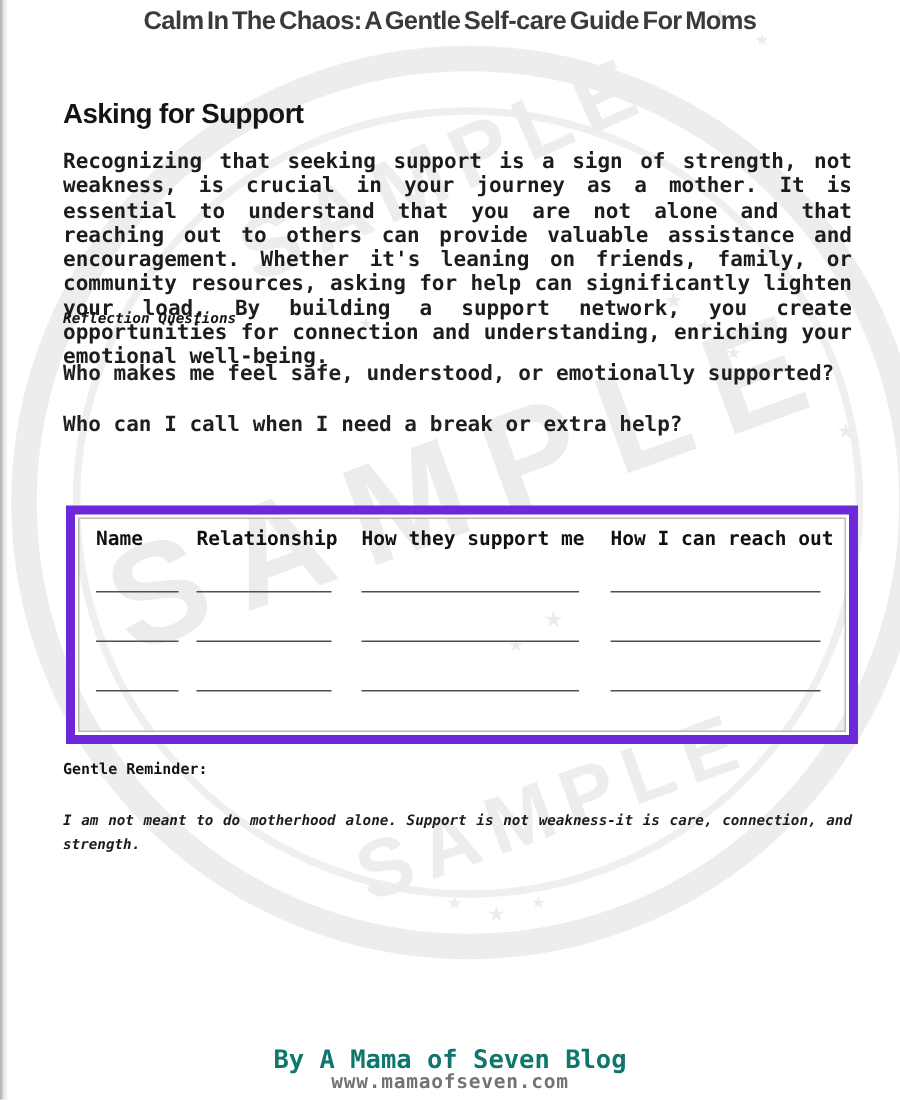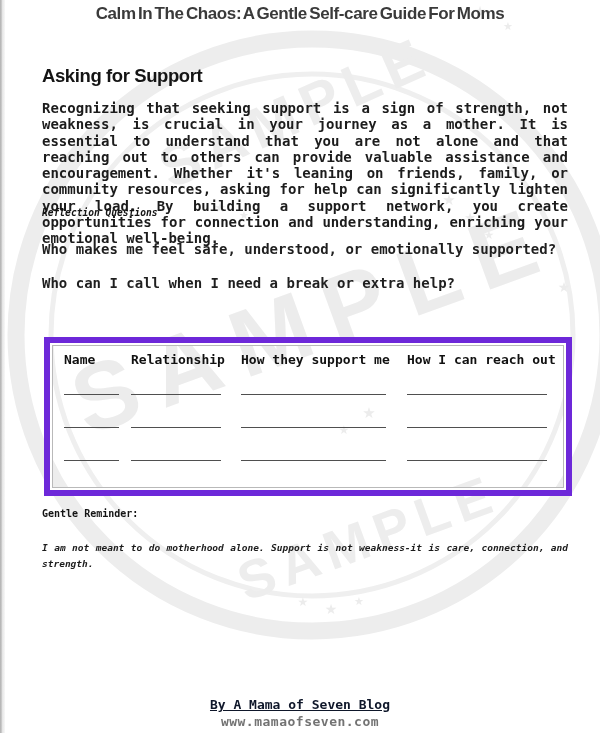--- a/index.html
+++ b/index.html
@@ -57,21 +57,21 @@
     position:absolute;top:508px;left:42px;
     font-size:10px;font-weight:700;color:#141414;
   }
   .reminder-text{
     position:absolute;top:540px;left:42px;width:526px;margin:0;
     font-size:9.5px;line-height:15.5px;font-weight:700;font-style:italic;
     text-align:justify;color:#1c1c1c;
   }
   .footer-byline{
     position:absolute;top:697px;left:0;width:600px;text-align:center;
-    font-size:13px;font-weight:700;color:#0f172a;text-decoration:underline;
+    font-size:17px;font-weight:700;color:#0f766e;
   }
   .footer-site{
     position:absolute;top:714px;left:0;width:600px;text-align:center;
     font-size:13px;font-weight:700;letter-spacing:0.5px;color:#737373;
   }
 </style>
 </head>
 <body>
 
 <div class="left-strip"></div>

